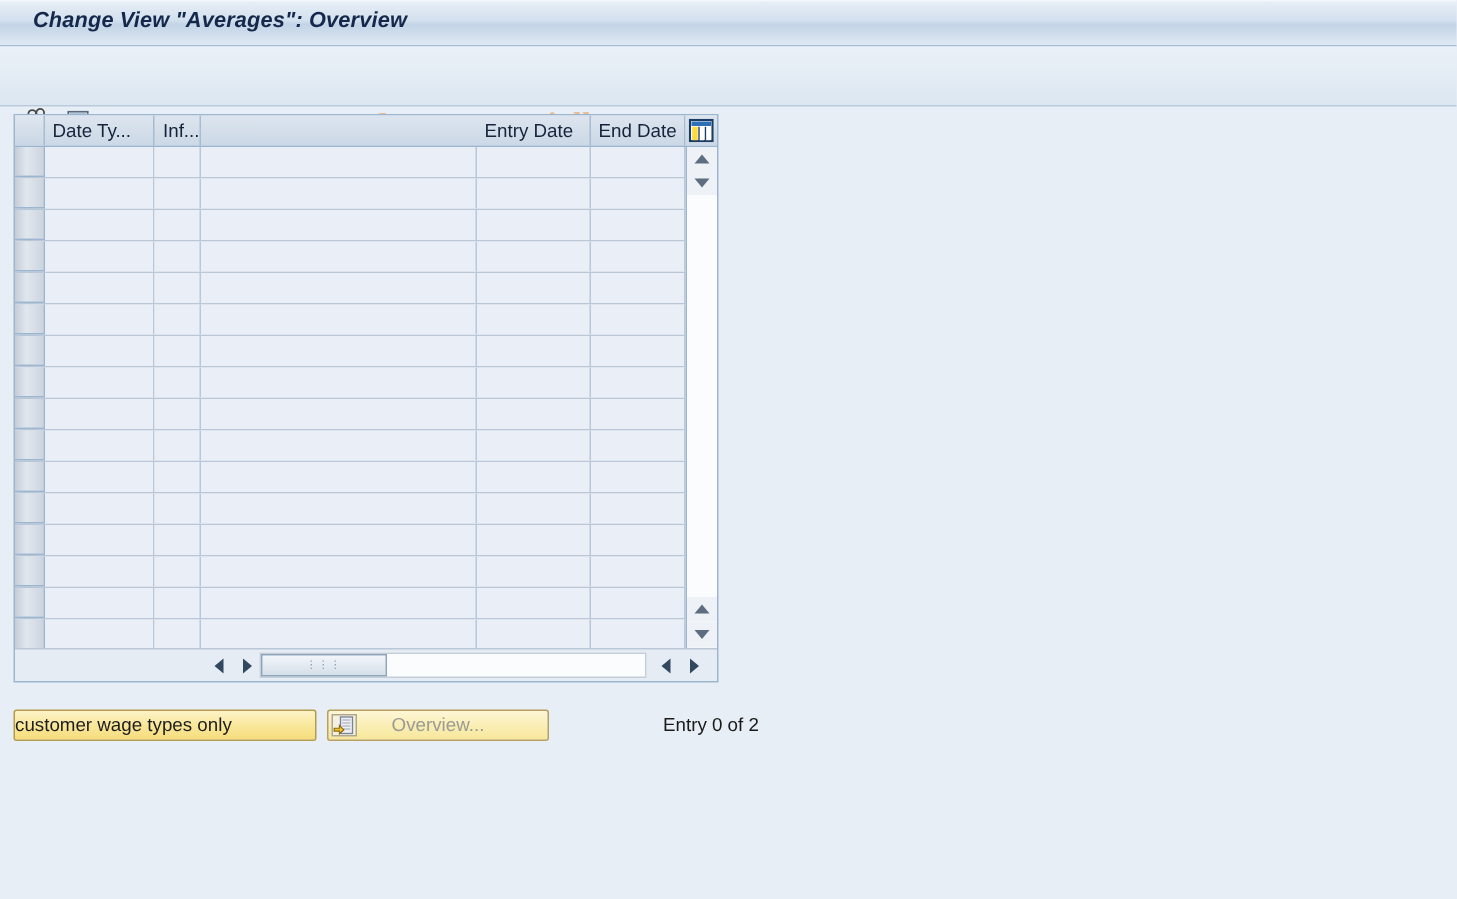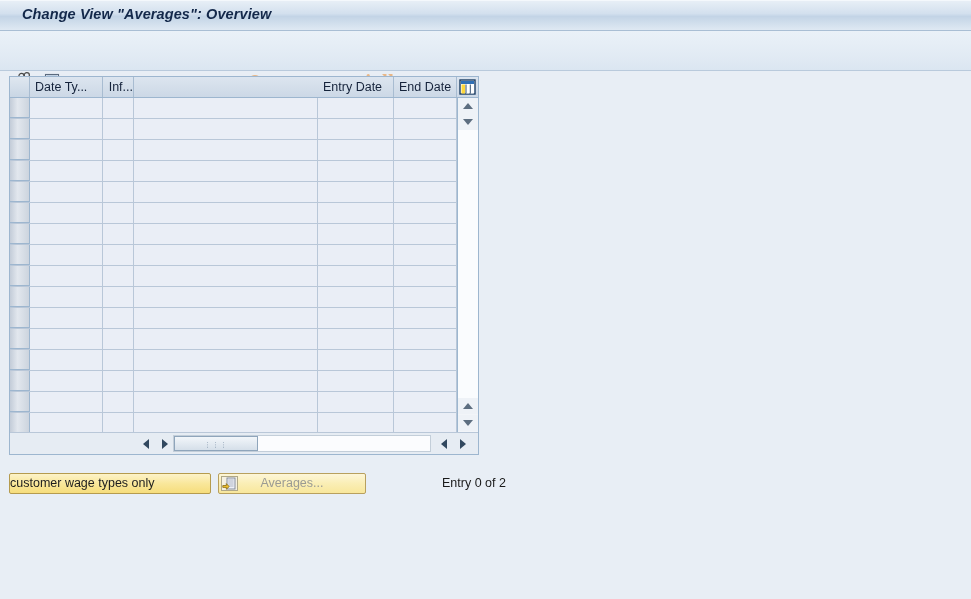--- a/index.html
+++ b/index.html
@@ -503,16 +503,16 @@
 <div class="btn" id="btn-customer">customer wage types only</div>
 
 <div class="btn" id="btn-position">
   <span id="pos-icon">
     <svg width="15" height="13" viewBox="0 0 15 13">
       <rect x="5" y="1" width="8" height="11" fill="#eef0f6" stroke="#7b8496" stroke-width="0.9"></rect>
       <path d="M6.2 3 H11.6 M6.2 5 H11.6 M6.2 7 H11.6 M6.2 9 H11.6" stroke="#9aa2b2" stroke-width="0.7"></path>
       <path d="M0.8 8.5 H4.3 V6.6 L7.2 9.6 L4.3 12.2 V10.4 H0.8 Z" fill="#f2c230" stroke="#8a6d10" stroke-width="0.8"></path>
     </svg>
   </span>
-  <span>Averages...</span>
+  <span>Overview...</span>
 </div>
 
 <div id="entry-count">Entry 0 of 2</div>
 
 </body></html>

